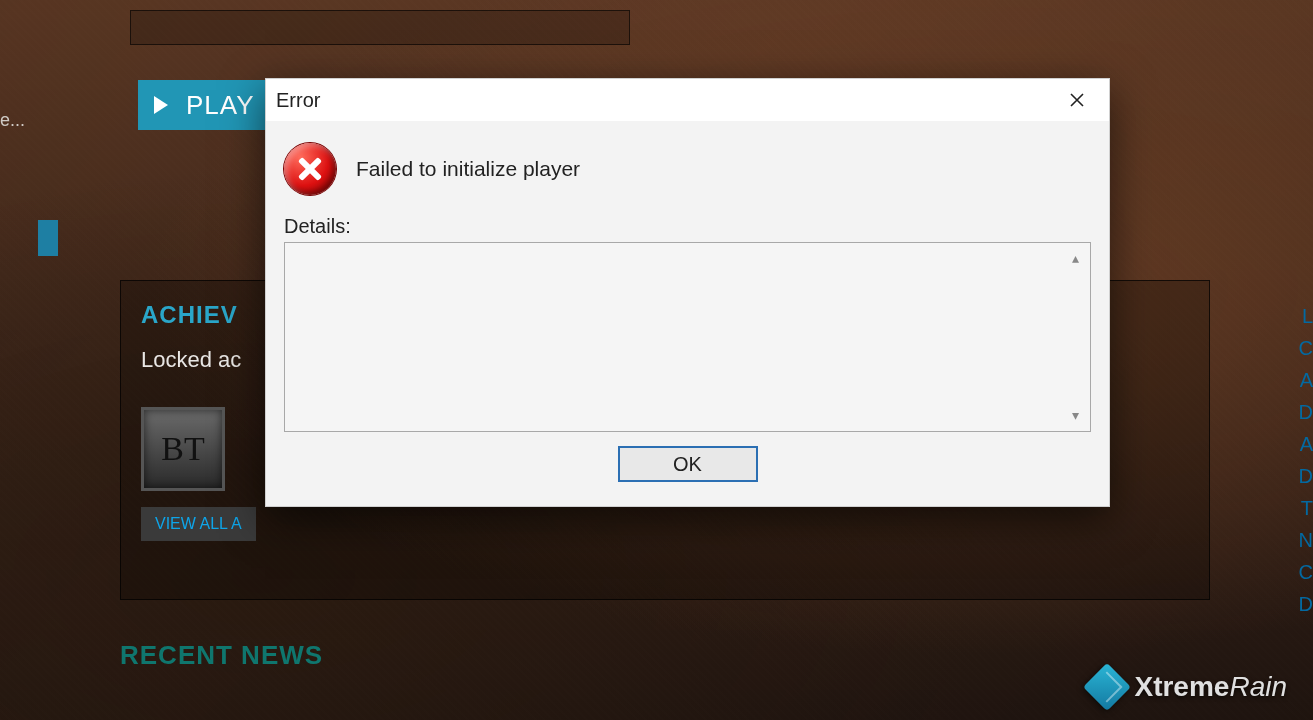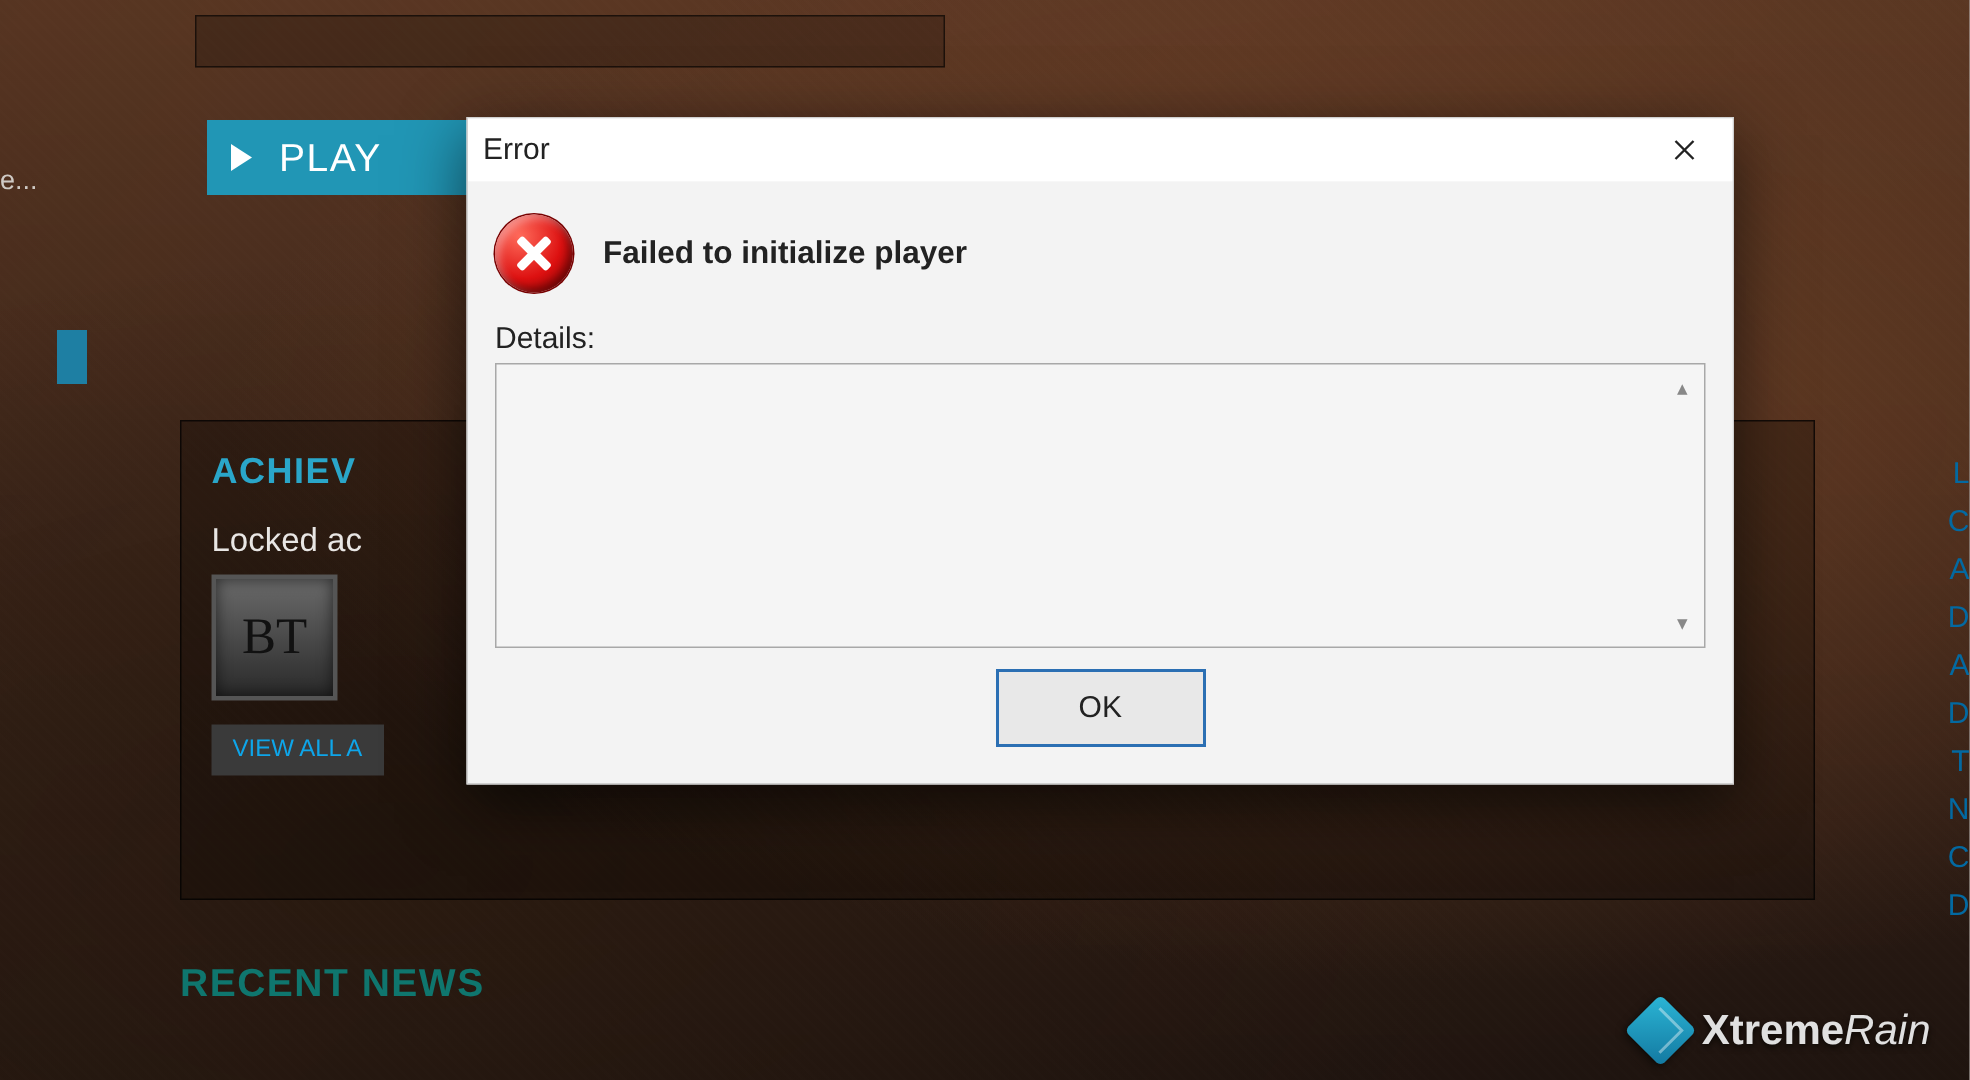--- a/index.html
+++ b/index.html
@@ -78,21 +78,21 @@
     font-size: 24px;
     font-weight: 600;
     letter-spacing: 1px;
   }
   .locked {
     color: #e8e6e4;
     font-size: 22px;
     margin-top: 18px;
   }
   .bt-tile {
-    margin-top: 10px;
+    margin-top: 34px;
     width: 84px; height: 84px;
     background: linear-gradient(180deg,#6a6a6a,#2a2a2a);
     border: 3px solid #555;
     display:flex; align-items:center; justify-content:center;
     font-family: "Times New Roman", serif;
     font-size: 34px;
     color:#111;
     box-shadow: inset 0 0 10px rgba(0,0,0,.6);
   }
   .viewall {
@@ -130,21 +130,20 @@
   
   .dialog {
     position: absolute;
     left: 265px; top: 78px;
     width: 845px;
     background: #f5f5f5;
     box-shadow: 0 12px 40px rgba(0,0,0,.6);
     border: 1px solid #d0d0d0;
     display:flex;
     flex-direction:column;
-    margin-left:46px;
   }
   .titlebar {
     height: 42px;
     background:#fff;
     display:flex;
     align-items:center;
     justify-content:space-between;
     padding: 0 14px 0 10px;
   }
   .titlebar .title {
@@ -160,21 +159,20 @@
   }
   .body {
     padding: 22px 18px 18px 18px;
     background:#f3f3f3;
   }
   .msg-row {
     display:flex;
     align-items:center;
     gap:20px;
     margin-bottom:20px;
-    font-weight:bold;
   }
   .err-icon {
     width:52px; height:52px;
     border-radius:50%;
     background: radial-gradient(circle at 32% 28%, #ff6a5a 0%, #d11 55%, #8a0000 100%);
     position:relative;
     box-shadow: inset -3px -3px 6px rgba(0,0,0,.4), inset 3px 3px 6px rgba(255,255,255,.4), 0 0 0 1px #700;
   }
   .err-icon::before, .err-icon::after {
     content:"";
@@ -219,21 +217,21 @@
     user-select:none;
   }
   .scroll-up { top:6px; }
   .scroll-down { bottom:6px; }
   .btn-row {
     display:flex;
     justify-content:center;
     padding:14px 0 6px 0;
   }
   .ok-btn {
-    width:140px; height:52px;
+    width:140px; height:36px;
     background:#e8e8e8;
     border:2px solid #2b6fb3;
     font-size:20px;
     color:#222;
     cursor:pointer;
     display:flex; align-items:center; justify-content:center;
   }
   
   .watermark {
     position:absolute;

